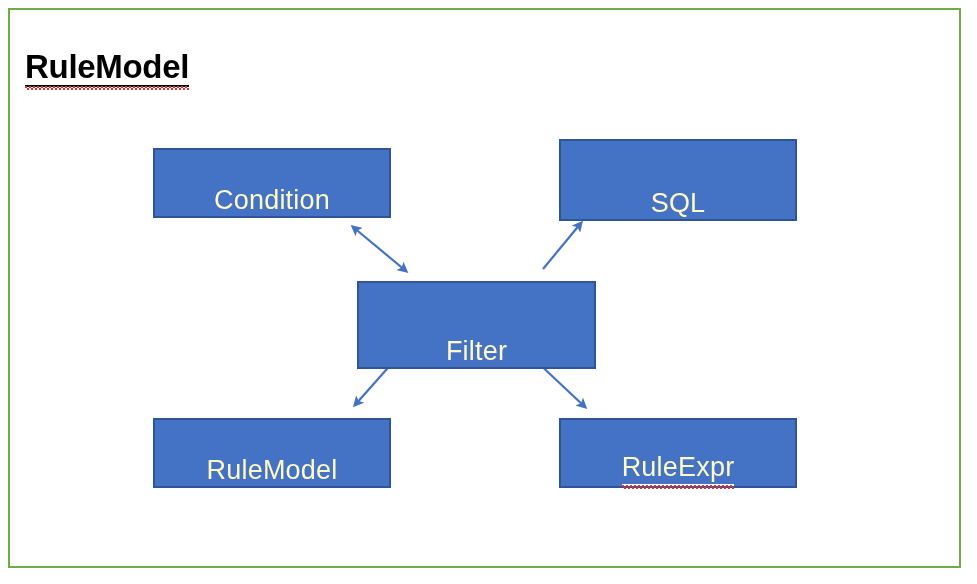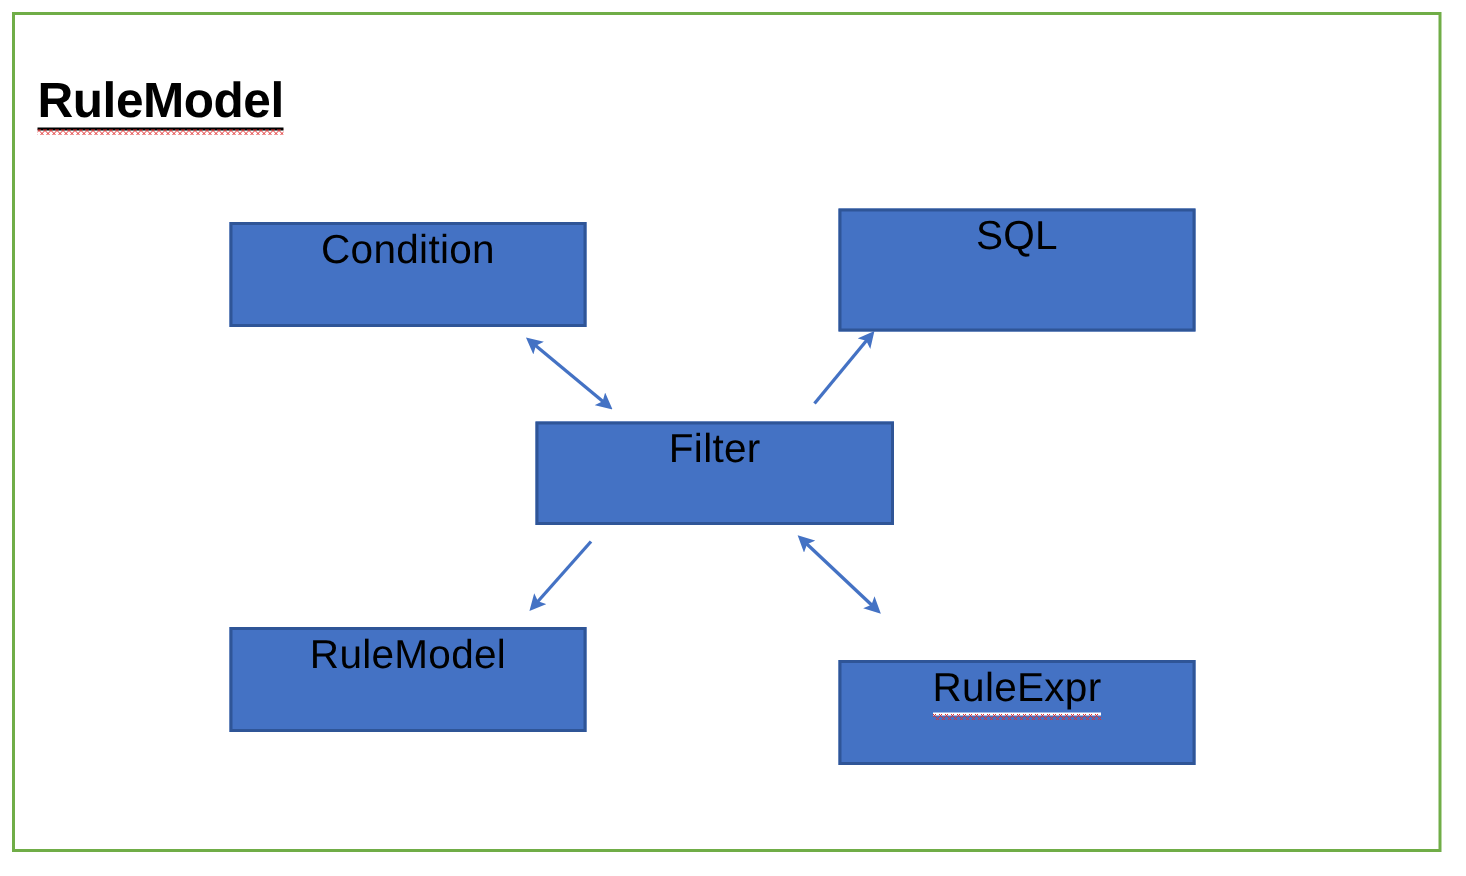--- a/index.html
+++ b/index.html
@@ -59,23 +59,23 @@
   }
   #page-title .squiggle {
     bottom: -5px;
   }
   .node {
     position: absolute;
     background: #4472C4;
     border: 2px solid #2F5597;
     box-sizing: border-box;
     display: flex;
-    align-items: flex-start;
+    align-items: flex-end;
     justify-content: center;
-    color: #000000;
+    color: #fef9c3;
     font-size: 27px;
     font-weight: normal;
     letter-spacing: 0.2px;
   }
   .node .node-label {
     position: relative;
     display: inline-block;
     line-height: 32px;
   }
   .node.underlined .node-label {
@@ -132,32 +132,32 @@
       <span>Condition</span>
     </span>
   </div>
 
   <div class="node" style="left:559px; top:139px; width:238px; height:82px;">
     <span class="node-label">
       <span>SQL</span>
     </span>
   </div>
 
-  <div class="node" style="left:357px; top:281px; width:239px; height:69px;">
+  <div class="node" style="left:357px; top:281px; width:239px; height:88px;">
     <span class="node-label">
       <span>Filter</span>
     </span>
   </div>
 
   <div class="node" style="left:153px; top:418px; width:238px; height:70px;">
     <span class="node-label">
       <span>RuleModel</span>
     </span>
   </div>
 
-  <div class="node underlined" style="left:559px; top:418px; width:238px; height:70px;margin-top:22px;">
+  <div class="node underlined" style="left:559px; top:418px; width:238px; height:70px;">
     <span class="node-label">
       <span>RuleExpr</span>
       <span class="squiggle"></span>
     </span>
   </div>
 
 </div>
 
 </body></html>

